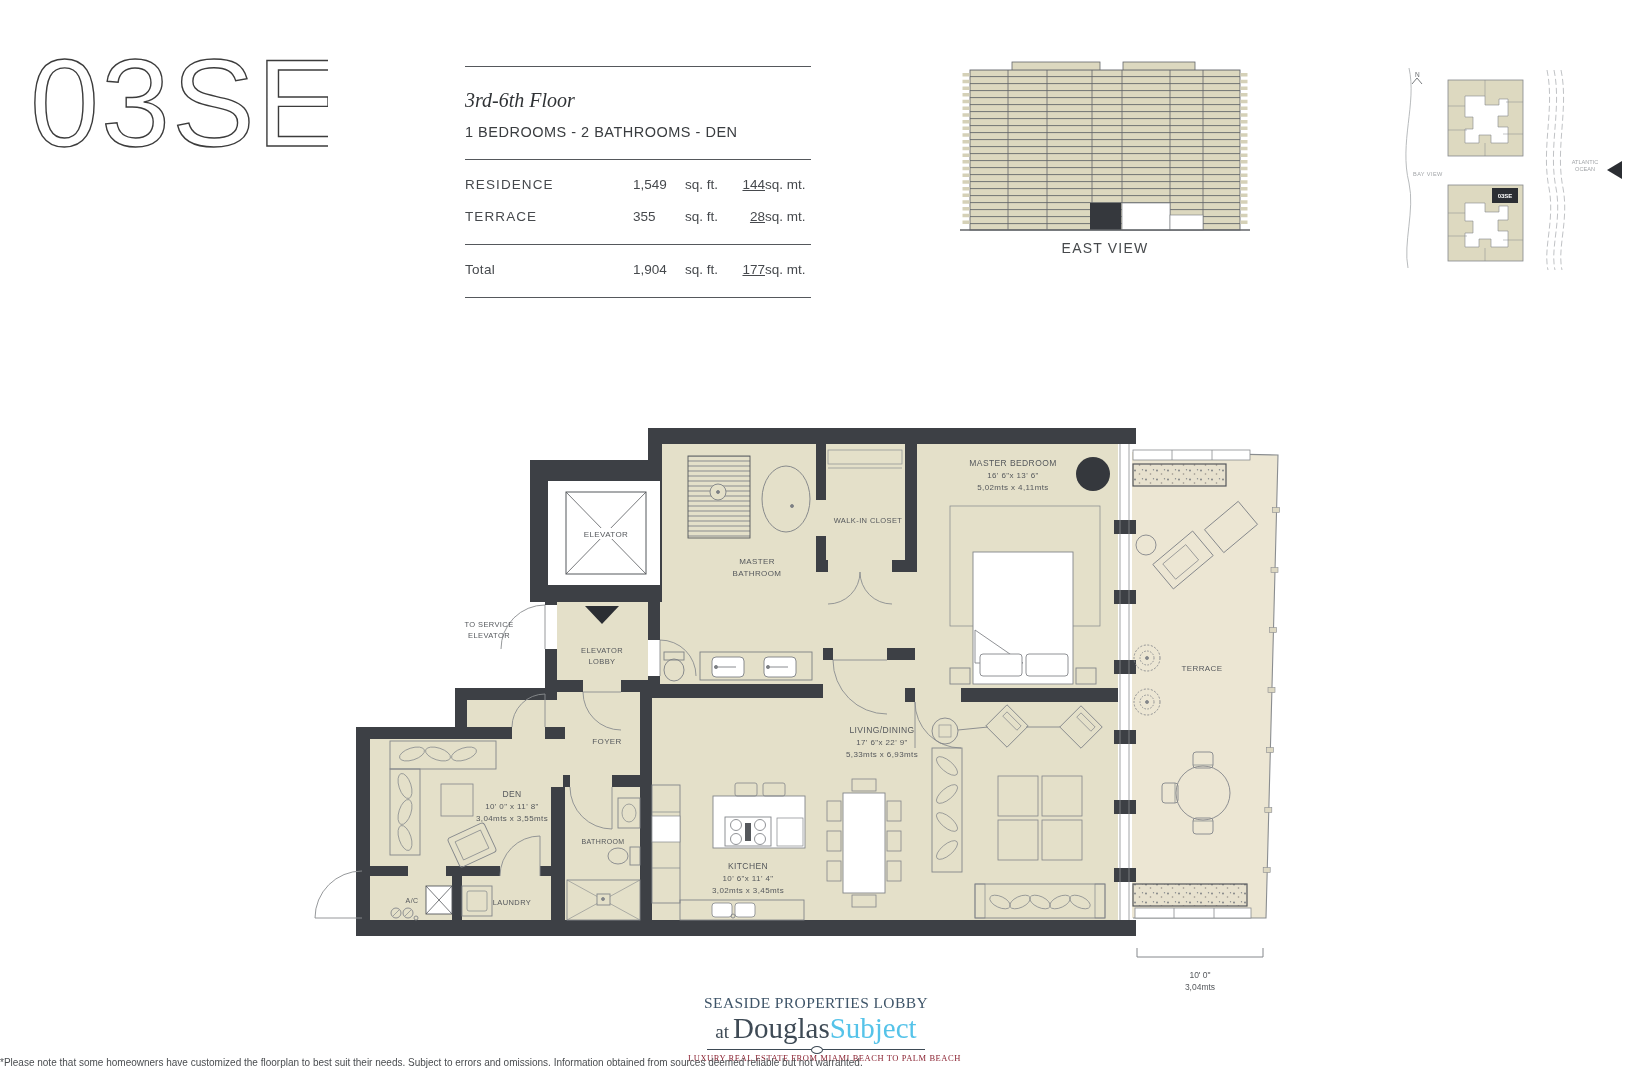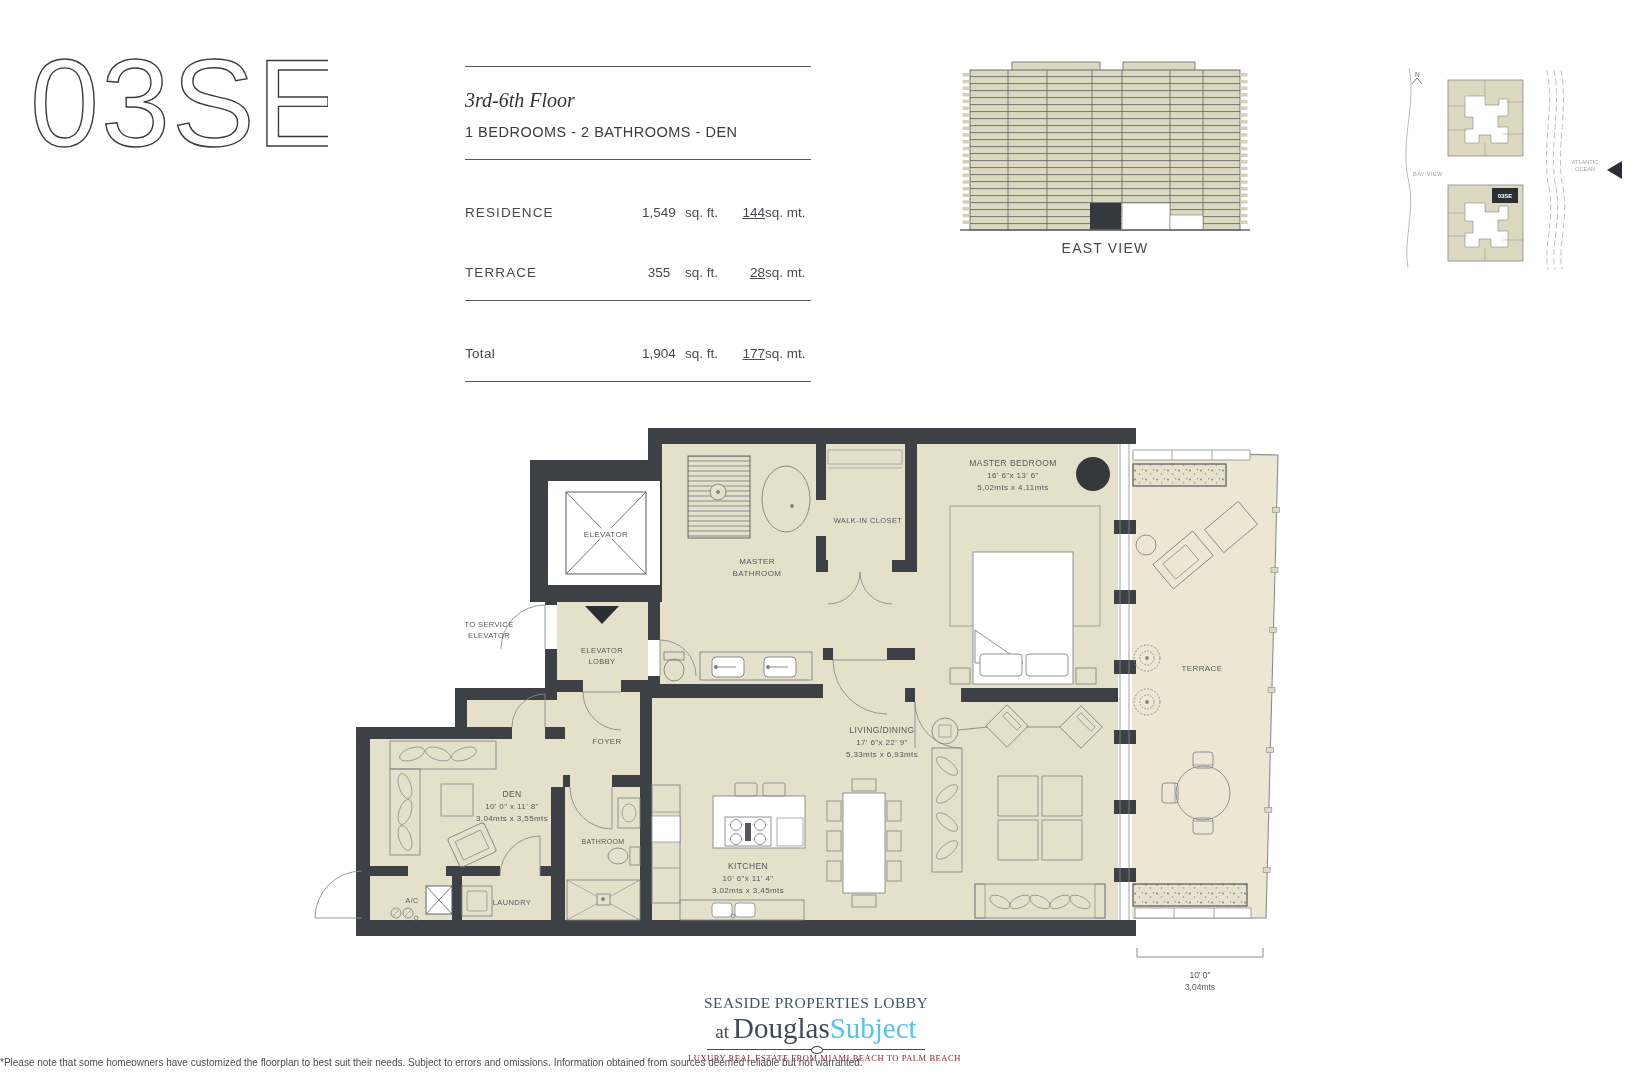--- a/index.html
+++ b/index.html
@@ -10,22 +10,22 @@
 
   
   .info-block{position:absolute;left:465px;top:66px;width:346px;}
   .rule{border-top:1.6px solid #55585c;height:0;}
   .floor-range{margin-top:20px;font-family:"Liberation Serif",serif;font-style:italic;
                font-size:20px;line-height:26px;color:#2f3235;}
   .config{margin-top:10px;font-size:14.5px;letter-spacing:.5px;line-height:18px;color:#3a3d40;}
   .rule2{margin-top:18px;}
   .area-row{display:flex;margin-top:17px;font-size:13.5px;color:#46494d;align-items:baseline;}
   .arl{flex:1;letter-spacing:1.1px;}
-  .arl-total{flex:1;letter-spacing:.3px;margin-top:12px;}
-  .num{width:52px;text-align:center;margin-top:28px;}
+  .arl-total{flex:1;letter-spacing:.3px;}
+  .num{width:52px;text-align:left;}
   .unit{width:46px;}
   .num2{width:34px;text-align:right;text-decoration:underline;}
   .rule3{margin-top:20px;}
   .rule4{margin-top:20px;}
 
   
   .logo{position:absolute;left:688px;top:994px;width:256px;text-align:center;}
   .logo-l1{font-family:"Liberation Serif",serif;font-size:15.5px;letter-spacing:.4px;
            color:#3e5468;white-space:nowrap;}
   .logo-l2{margin-top:1px;font-family:"Liberation Serif",serif;color:#3e4a55;white-space:nowrap;line-height:30px;}

